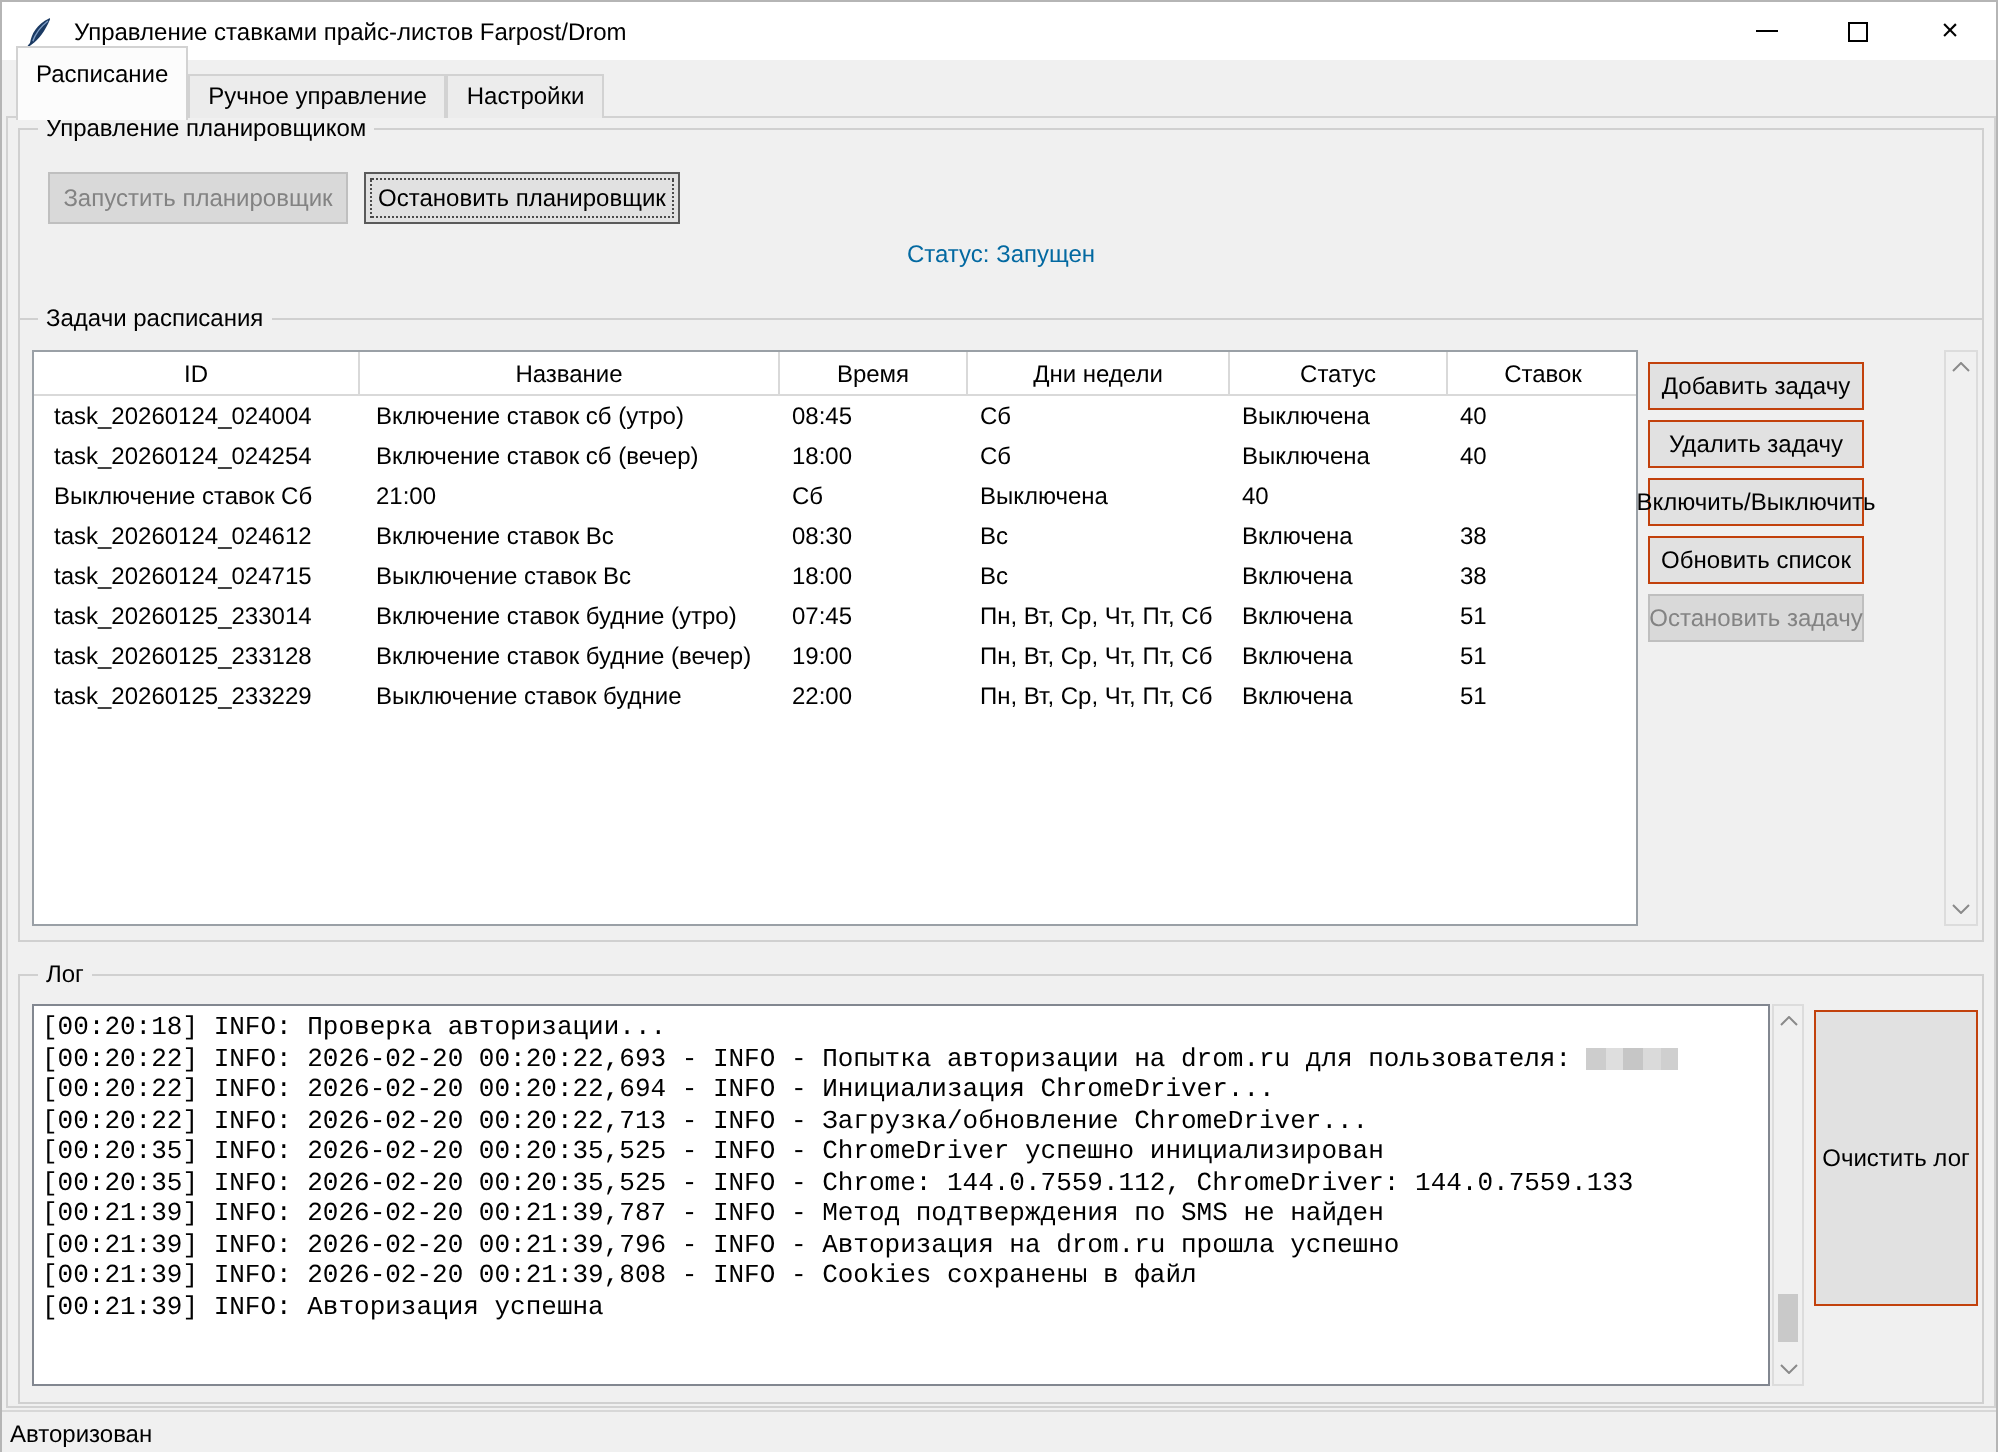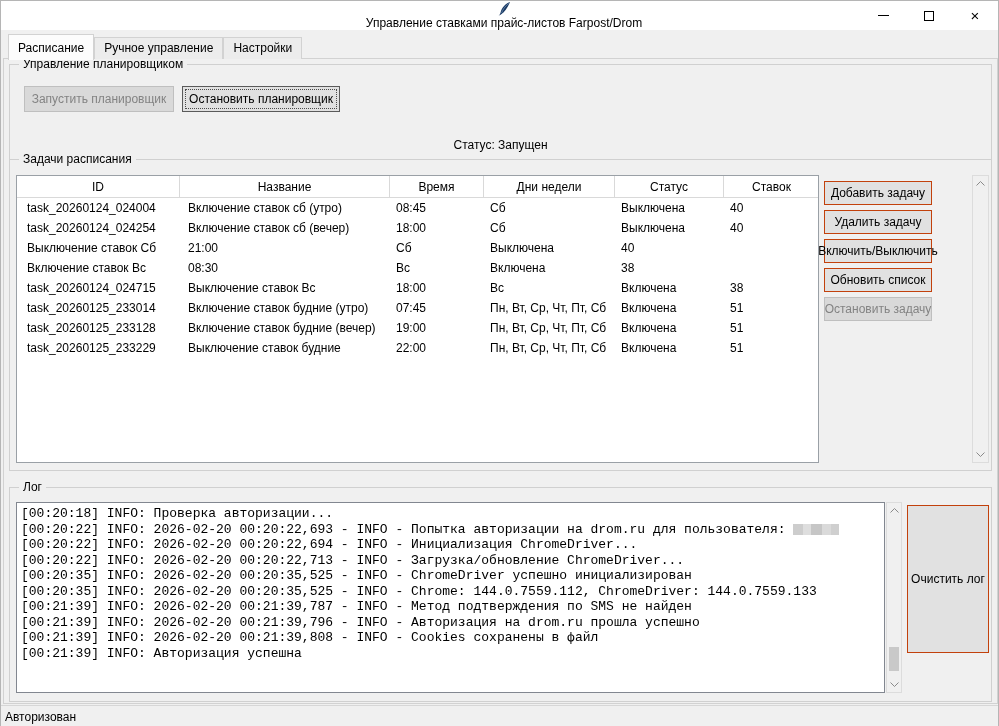--- a/index.html
+++ b/index.html
@@ -15,21 +15,21 @@
     position: absolute; inset: 0;
     width: 999px; height: 726px;
     border: 1px solid #b5b5b5;
     background: #f0f0f0;
   }
 
   
   .titlebar {
     position: absolute; top: 0; left: 0; width: 100%; height: 29px;
     background: #ffffff;
-    display: flex; align-items: center; flex-direction: column;
+    display: flex; align-items: center;
   }
   .app-icon { width: 16px; height: 16px; margin-left: 11px; }
   .title-text { font-size: 12px; margin-left: 9px; color: #000; }
   .win-controls { position: absolute; right: 0; top: 0; height: 29px; display: flex; }
   .win-btn {
     width: 46px; height: 29px;
     display: flex; align-items: center; justify-content: center;
     cursor: default;
   }
   .glyph-min { width: 11px; height: 1px; background: #000; display: block; }
@@ -46,21 +46,21 @@
     padding: 3px 9px 4px 9px;
     background: #ececec;
     border: 1px solid #d2d2d2;
     border-bottom: none;
     height: 22px;
     margin-right: 0px;
     white-space: nowrap;
   }
   .tab.active {
     background: #fcfcfc;
-    height: 26px;
+    height: 37px;
     padding-top: 6px;
     margin-bottom: -1px;
     position: relative;
     z-index: 4;
   }
   .panel {
     position: absolute; top: 57px; left: 2px; width: 995px; height: 646px;
     border: 1px solid #d2d2d2;
     background: #f0f0f0;
   }
@@ -227,21 +227,21 @@
     <div class="tab">Ручное управление</div>
     <div class="tab">Настройки</div>
   </div>
 
   <div class="panel"></div>
 
   <div class="group g1">
     <span class="group-legend">Управление планировщиком</span>
     <div class="btn btn-start disabled">Запустить планировщик</div>
     <div class="btn btn-stop focused">Остановить планировщик</div>
-    <div class="scheduler-status" style="color: #000000; margin-top: 18px;">Статус: Запущен</div>
+    <div class="scheduler-status" style="color: #0369a1;">Статус: Запущен</div>
   </div>
 
   <div class="group g2">
     <span class="group-legend">Задачи расписания</span>
 
     <div class="task-table">
       <div class="thead">
         <div class="th">ID</div>
         <div class="th">Название</div>
         <div class="th">Время</div>
@@ -267,20 +267,21 @@
             <div class="td">40</div>
           </div>
           <div class="tr">
             <div class="td">Выключение ставок Сб</div>
             <div class="td">21:00</div>
             <div class="td">Сб</div>
             <div class="td">Выключена</div>
             <div class="td">40</div>
           </div>
           <div class="tr">
+            <div class="td">task_20260124_024612</div>
             <div class="td">Включение ставок Вс</div>
             <div class="td">08:30</div>
             <div class="td">Вс</div>
             <div class="td">Включена</div>
             <div class="td">38</div>
           </div>
           <div class="tr">
             <div class="td">task_20260124_024715</div>
             <div class="td">Выключение ставок Вс</div>
             <div class="td">18:00</div>

